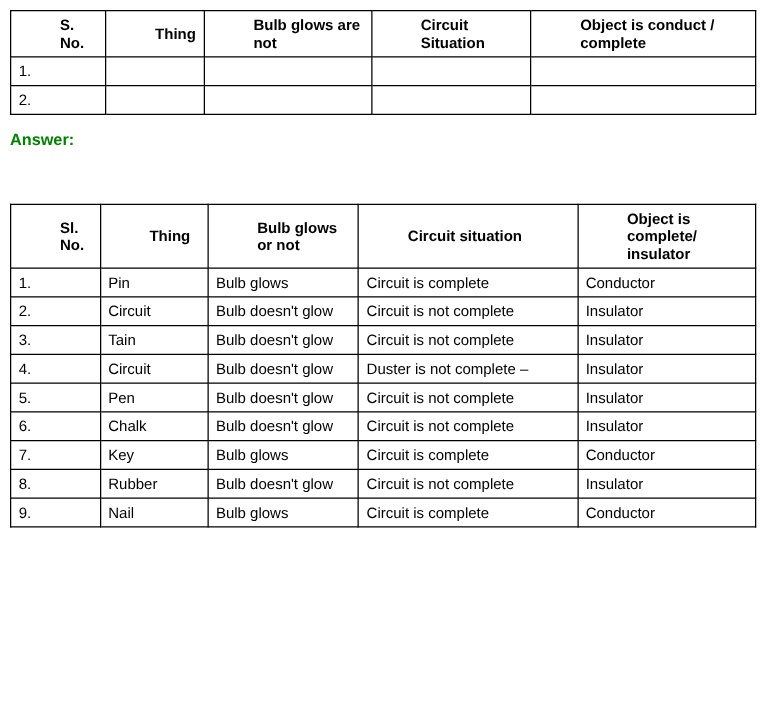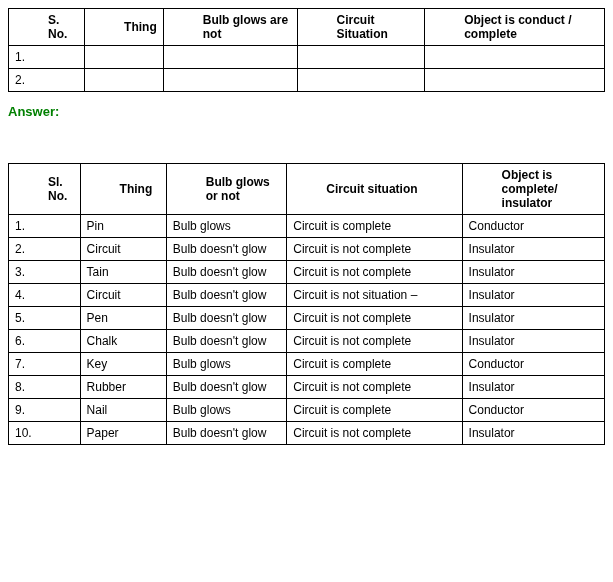--- a/index.html
+++ b/index.html
@@ -125,21 +125,21 @@
             <td>3.</td>
             <td>Tain</td>
             <td>Bulb doesn't glow</td>
             <td>Circuit is not complete</td>
             <td>Insulator</td>
           </tr>
           <tr>
             <td>4.</td>
             <td>Circuit</td>
             <td>Bulb doesn't glow</td>
-            <td>Circuit is not situation –</td>
+            <td>Duster is not complete –</td>
             <td>Insulator</td>
           </tr>
           <tr>
             <td>5.</td>
             <td>Pen</td>
             <td>Bulb doesn't glow</td>
             <td>Circuit is not complete</td>
             <td>Insulator</td>
           </tr>
           <tr>
@@ -163,24 +163,17 @@
             <td>Circuit is not complete</td>
             <td>Insulator</td>
           </tr>
           <tr>
             <td>9.</td>
             <td>Nail</td>
             <td>Bulb glows</td>
             <td>Circuit is complete</td>
             <td>Conductor</td>
           </tr>
-          <tr>
-            <td>10.</td>
-            <td>Paper</td>
-            <td>Bulb doesn't glow</td>
-            <td>Circuit is not complete</td>
-            <td>Insulator</td>
-          </tr>
         </tbody>
     </table>
   </div>
 
 </div>
 
 </body></html>

